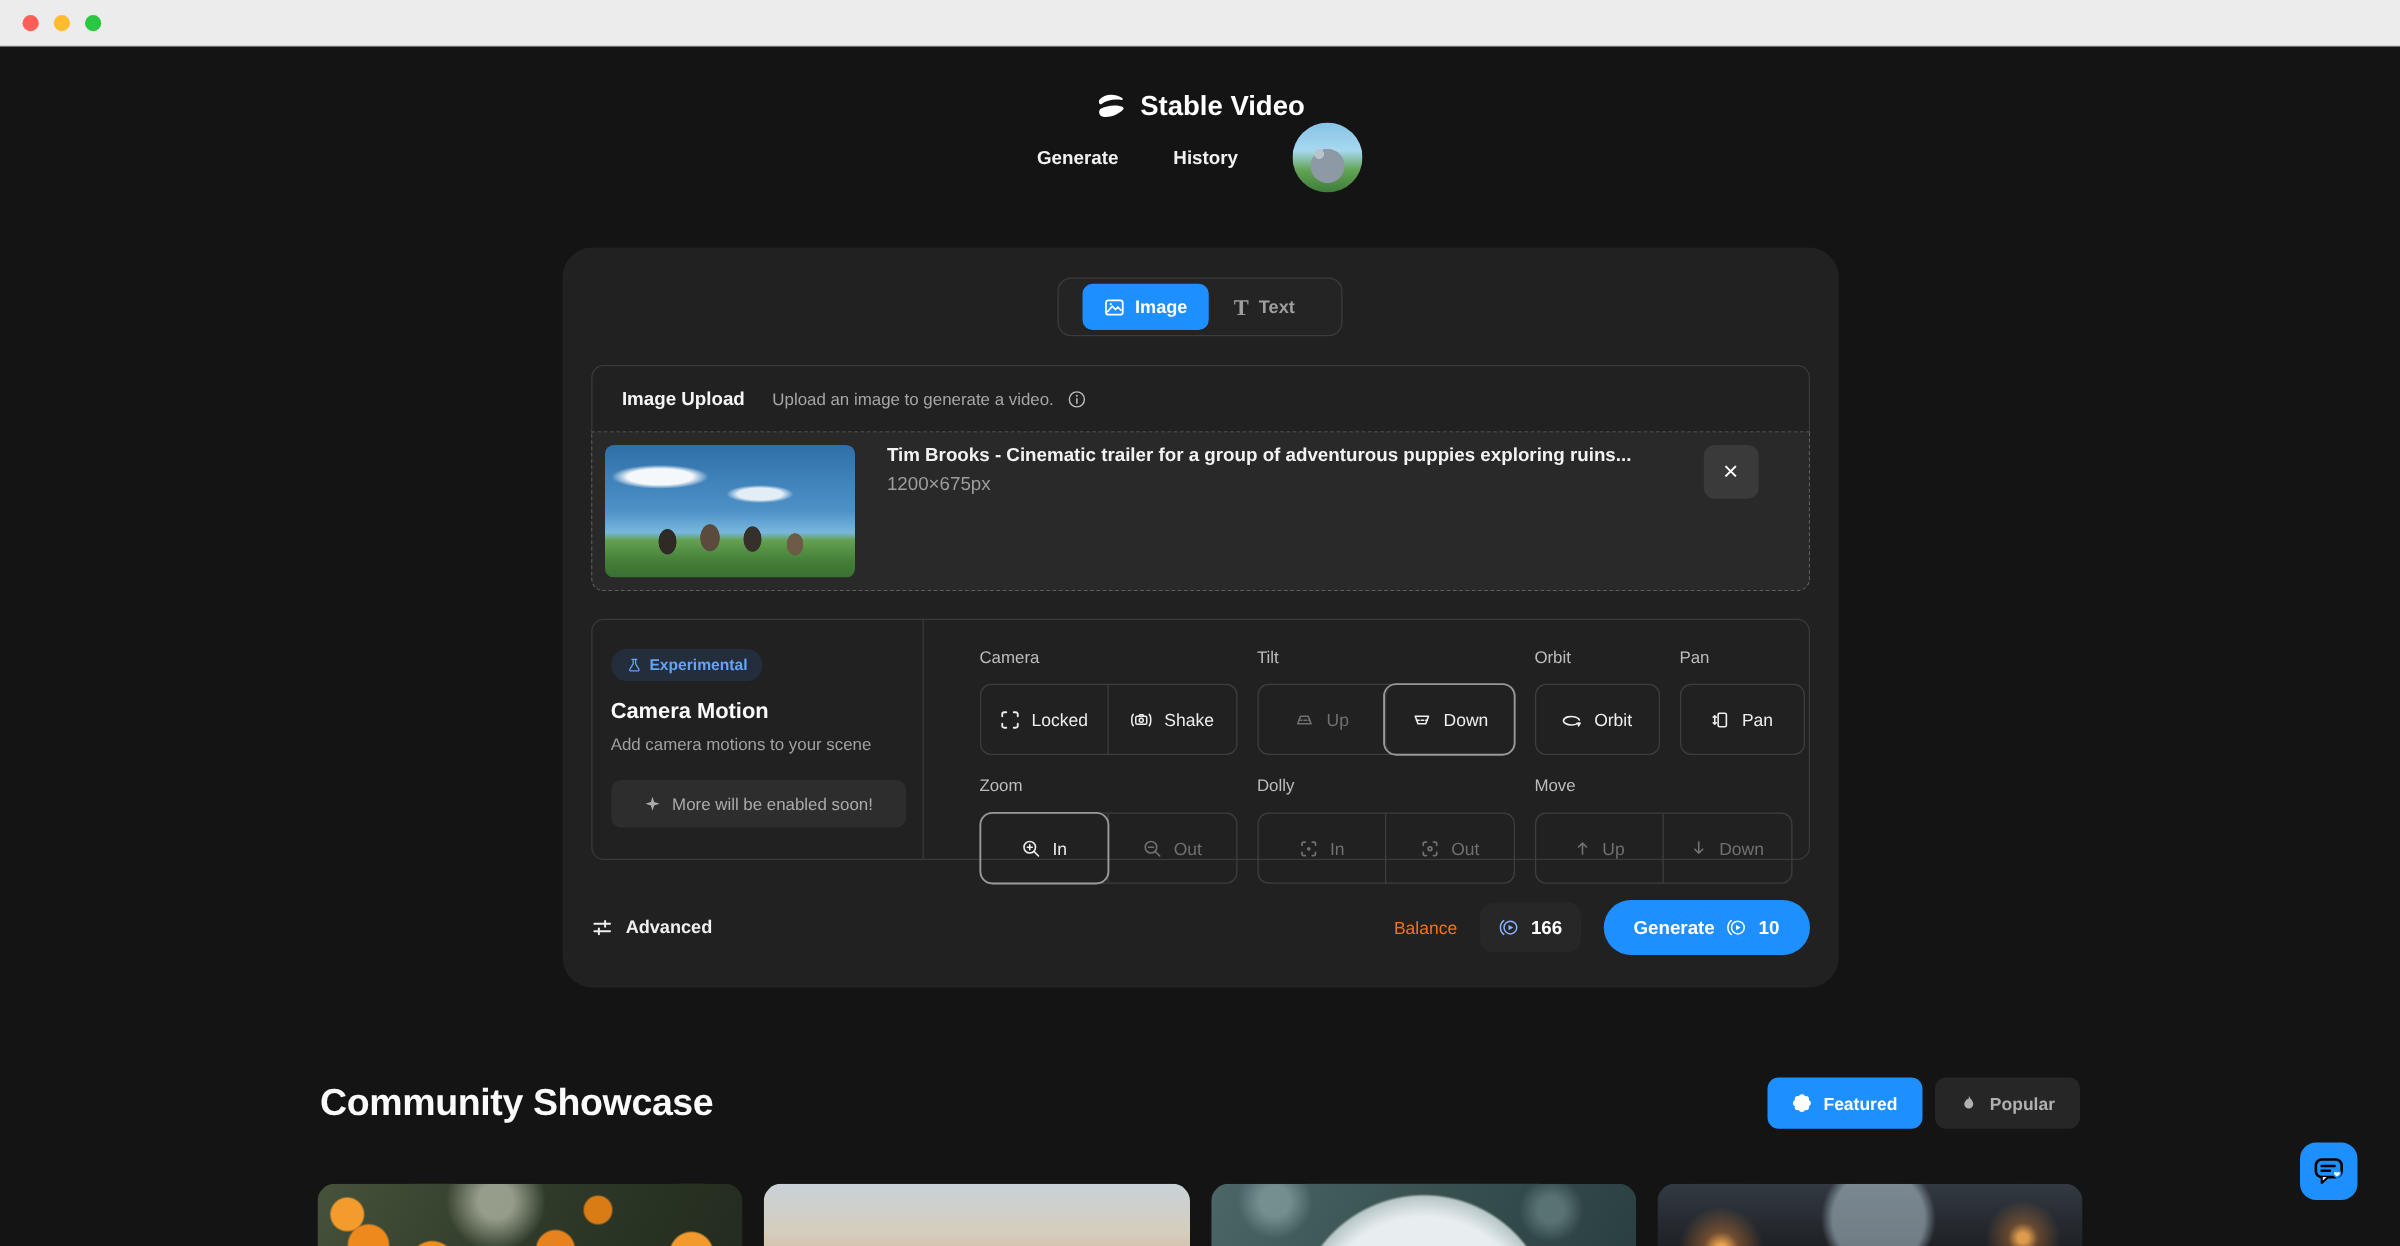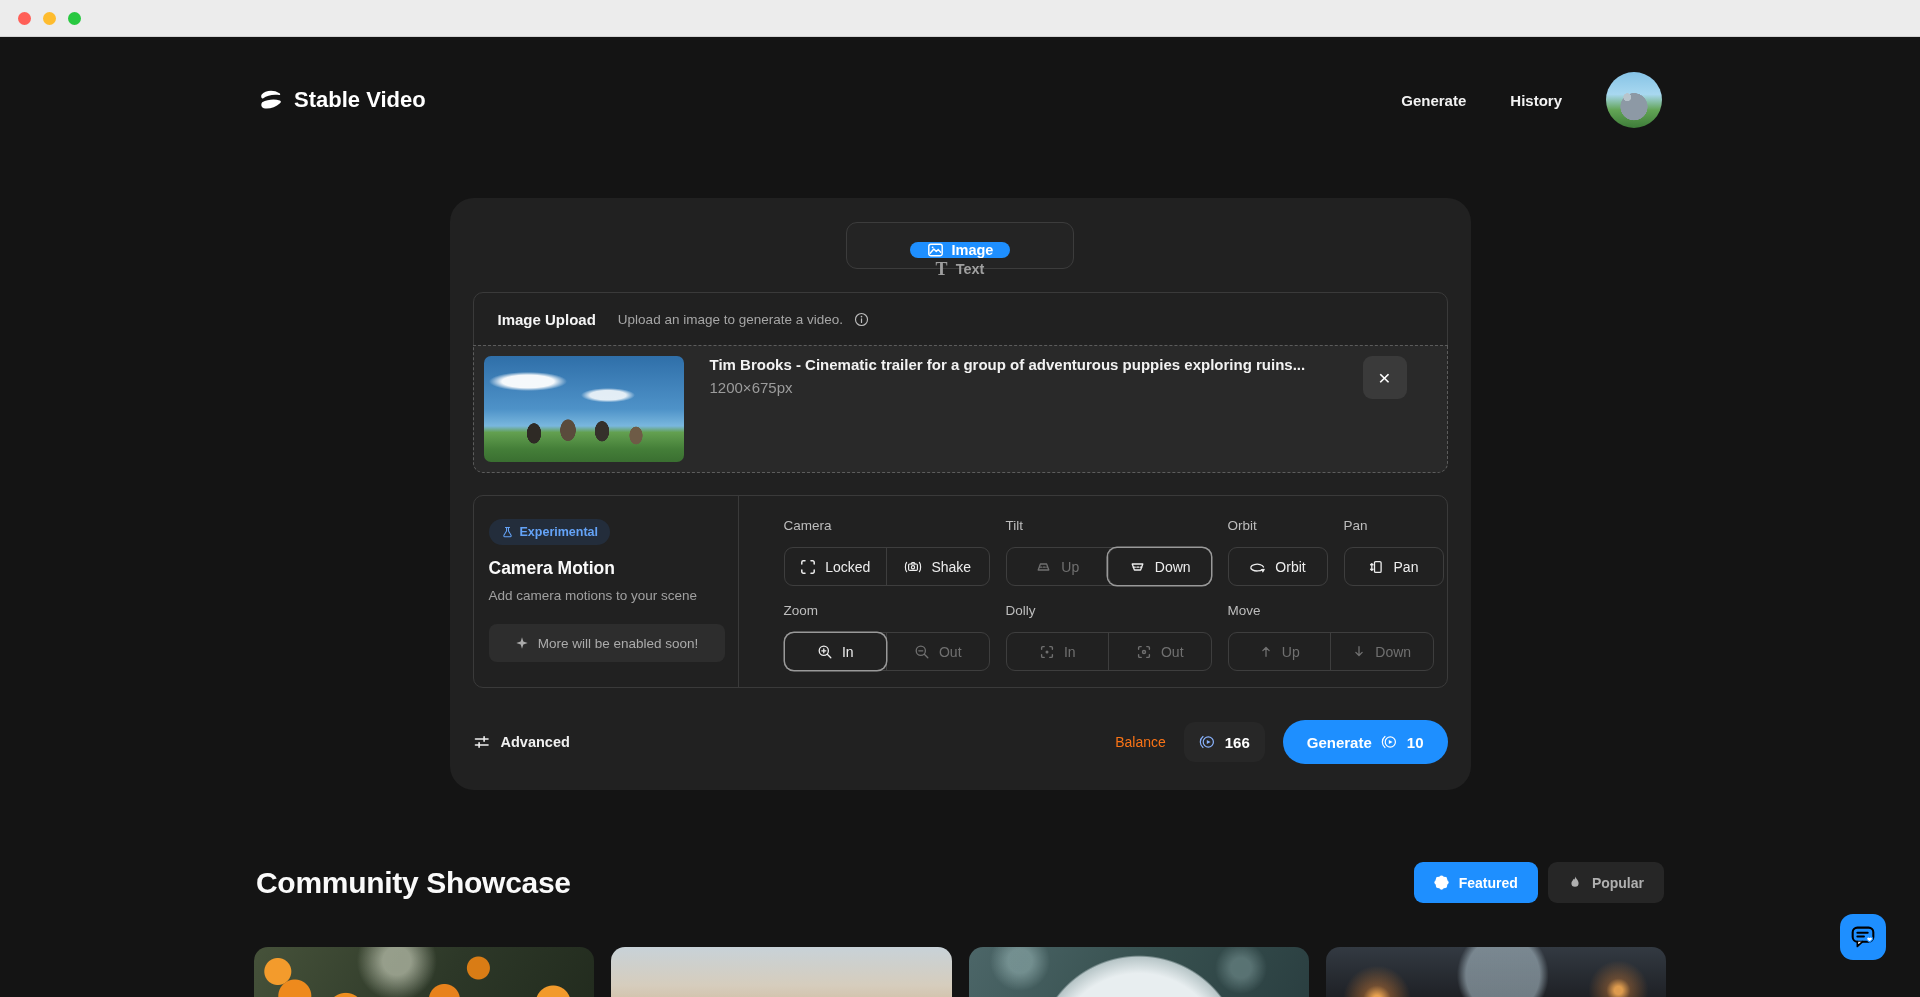--- a/index.html
+++ b/index.html
@@ -9,36 +9,36 @@
     font-family:"Liberation Sans","DejaVu Sans",sans-serif; color:#ededed;
   }
   
   .titlebar { height:37px; background:#ececec; border-bottom:1px solid #d4d4d4;
     display:flex; align-items:center; padding-left:18px; gap:12px; }
   .tl { width:13px; height:13px; border-radius:50%; cursor:pointer; }
   .tl-red{background:#ff5f57}.tl-yellow{background:#febc2e}.tl-green{background:#28c840}
 
   
   .site-header { width:1404px; margin:35px auto 0; height:56px;
-    display:flex; justify-content:space-between; align-items:center; }
+    display:flex; justify-content:space-between; align-items:center;flex-direction:column; }
   .brand { display:flex; align-items:center; gap:10px; font-size:22px; font-weight:700; color:#fff; cursor:pointer; }
   .brand .icn svg{display:block}
   .header-right { display:flex; align-items:center; gap:44px; }
   .nav-link { font-size:15px; font-weight:600; color:#f2f2f2; cursor:pointer; text-decoration:none; }
   .avatar { width:56px; height:56px; border-radius:50%; cursor:pointer;
     background:
       radial-gradient(circle at 38% 45%, #b8c4cc 0 8%, rgba(0,0,0,0) 9%),
       radial-gradient(circle at 50% 62%, #8d99a5 0 30%, rgba(0,0,0,0) 31%),
       linear-gradient(180deg,#86c3e6 0%,#a8d8f0 40%,#62a455 68%,#3e7c39 100%); }
 
   
   .panel { width:1021px; height:592px; margin:70px auto 0; background:#212121;
     border-radius:24px; padding:24px 23px 26px; }
   .toggle { width:228px; height:47px; margin:0 auto; background:#242424;
-    border:1px solid #3c3c3c; border-radius:11px; display:flex; align-items:center; padding:19px; gap:2px;flex-direction:column; }
+    border:1px solid #3c3c3c; border-radius:11px; display:flex; align-items:center; padding:19px; gap:2px; }
   .tab { height:37px; border-radius:8px; display:flex; align-items:center; gap:8px;
     padding:0 17px; font-size:14.5px; font-weight:600; color:#9f9f9f; background:none; border:none; cursor:pointer; flex:1; justify-content:center;}
   .tab.selected { background:#1e8fff; color:#fff; }
   .tab .icn svg{display:block}
   .text-T { font-family:"Liberation Serif","DejaVu Serif",serif; font-size:18px; line-height:1; }
 
   .upload-box { margin-top:23px; border:1px solid #3a3a3a; border-radius:10px; height:180px; }
   .upload-head { height:52px; display:flex; align-items:center; padding:0 24px; gap:22px; }
   .upload-title { font-size:15px; font-weight:700; color:#f5f5f5; }
   .upload-hint { font-size:13.5px; color:#a6a6a6; }
@@ -69,21 +69,21 @@
   .badge .icn svg{display:block}
   .cm-title { margin-top:13px; font-size:17.5px; font-weight:700; color:#fafafa; }
   .cm-sub { margin-top:9px; font-size:13.5px; color:#a0a0a0; }
   .cm-note { margin-top:21px; width:236px; height:38px; border-radius:8px; background:#2d2d2d;
     border:none; color:#ababab; font-size:13.5px; display:flex; align-items:center;
     justify-content:center; gap:9px; cursor:pointer; }
   .cm-right { flex:1; padding:22px 45px 0; }
   .cam-row { display:flex; gap:16px; }
   .cam-row + .cam-row { margin-top:17px; }
   .g-label { font-size:13.5px; color:#bdbdbd; margin-bottom:9px; }
-  .btn-group { display:flex; border:1px solid #3e3e3e; border-radius:9px; height:39px; position:relative;margin-top:14px; }
+  .btn-group { display:flex; border:1px solid #3e3e3e; border-radius:9px; height:57px; position:relative;margin-top:14px; }
   .cols-2 { width:206px; } .cols-1 { width:100px; }
   .cam-btn { flex:1; display:flex; align-items:center; justify-content:center; gap:9px;
     font-size:14px; font-weight:500; color:#ededed; background:none; border:none; cursor:pointer; min-width:0; }
   .cam-btn + .cam-btn { border-left:1px solid #3e3e3e; }
   .cam-btn.disabled { color:#707070; }
   .cam-btn.selected { box-shadow:0 0 0 1.5px #999; border-radius:9px; z-index:1; }
   .cam-btn .icn svg{display:block}
 
   .panel-footer { margin-top:32px; display:flex; align-items:center; justify-content:space-between;gap:40px; }
   .advanced { display:flex; align-items:center; gap:10px; font-size:14.5px; font-weight:600;

